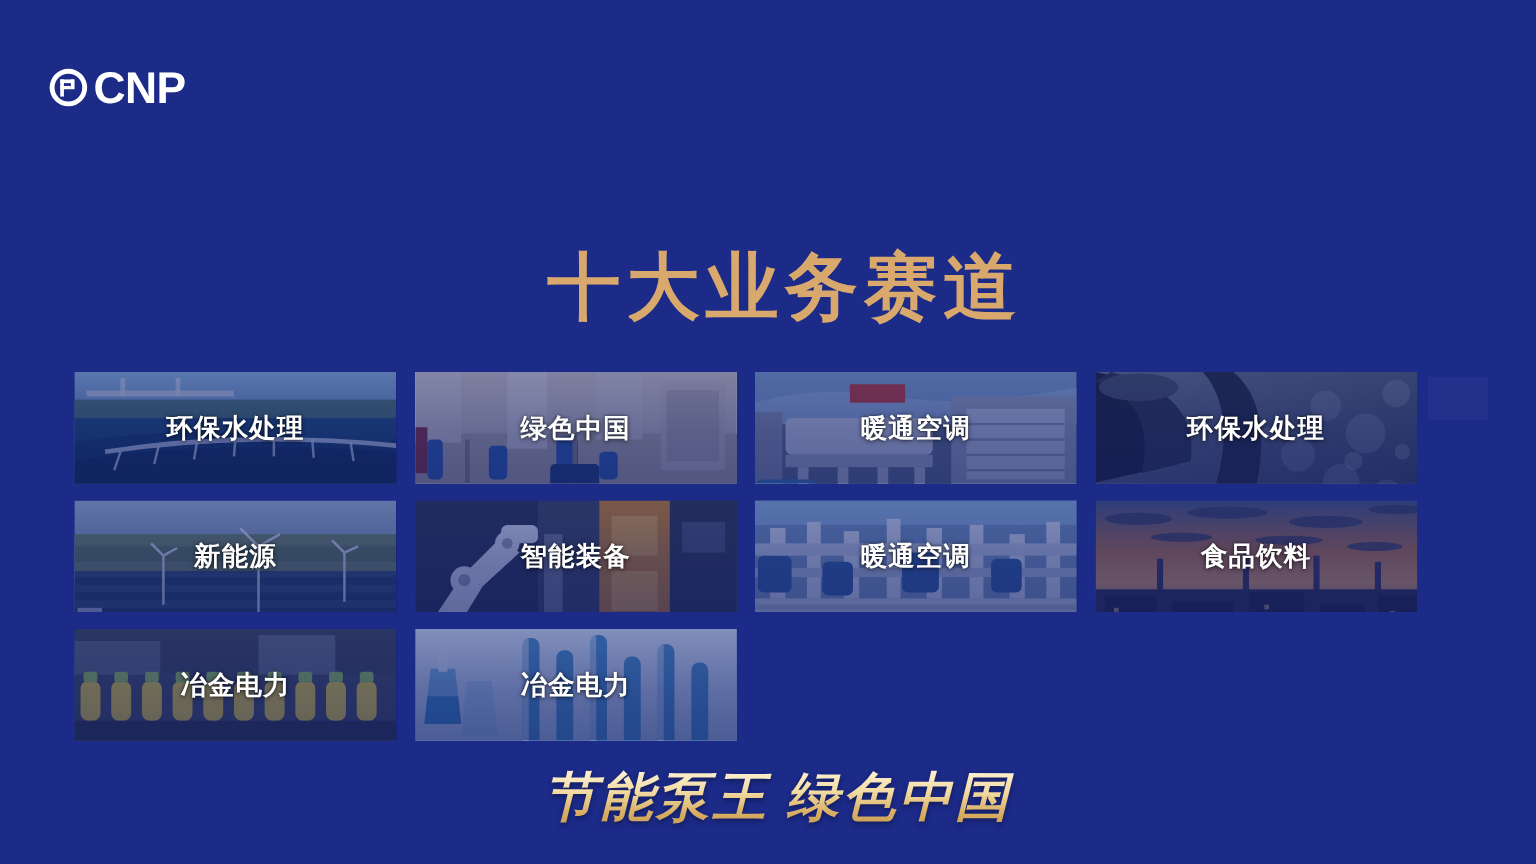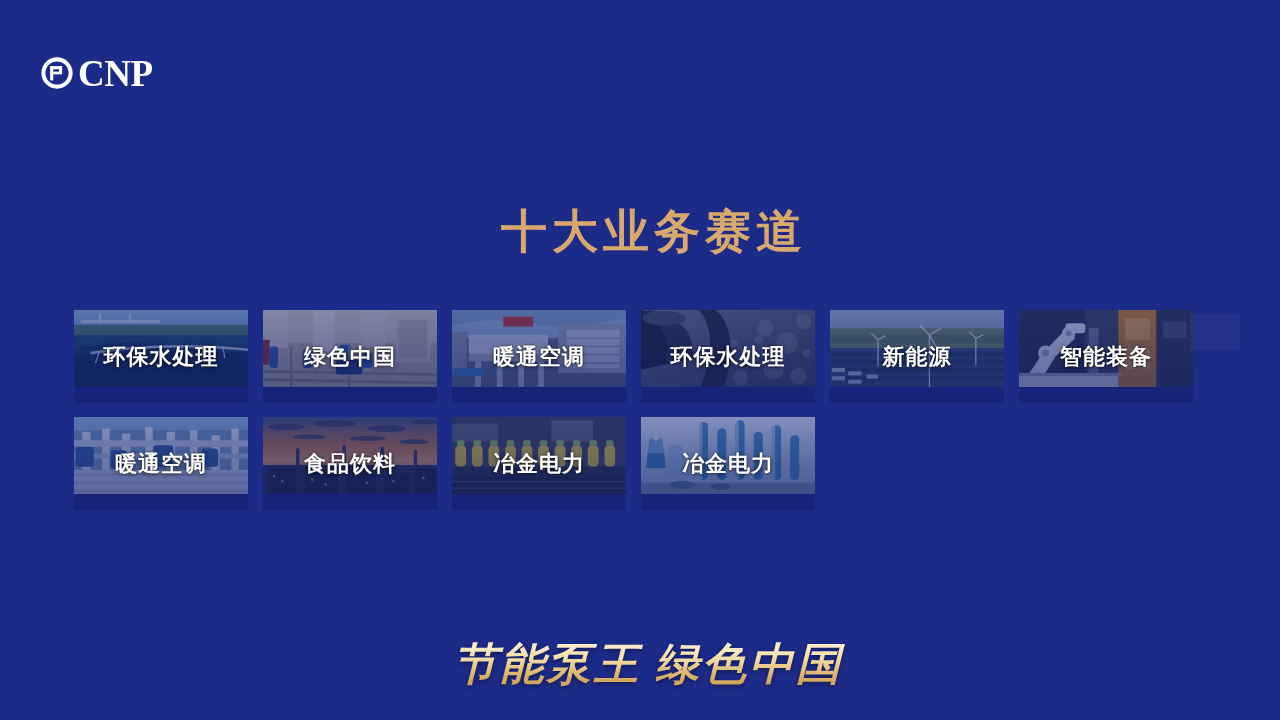--- a/index.html
+++ b/index.html
@@ -38,56 +38,56 @@
     height: 34px;
     margin-right: 4px;
     display: block;
   }
   #logo .cnp {
     color: #ffffff;
     font-size: 37px;
     font-weight: 700;
     letter-spacing: -0.5px;
     line-height: 1;
-    font-family: Liberation Serif, serif;
+    font-family: Liberation Sans, sans-serif;
   }
   #logo .cn {
     color: #ffffff;
     font-size: 35px;
     font-weight: 700;
     line-height: 1;
     margin-left: 12px;
     letter-spacing: 1px;
     font-family: "Liberation Sans", "DejaVu Sans", sans-serif;
   }
 
   
   #title {
     position: absolute;
     left: 0;
     right: 0;
     top: 206px;
     text-align: center;
     color: #d9a86c;
-    font-size: 46px;
+    font-size: 61px;
     font-weight: 700;
     letter-spacing: 5px;
     line-height: 1.1;
     font-family: "Liberation Sans", "DejaVu Sans", sans-serif;
     padding-left: 28px;
   }
 
   
   #grid {
     position: absolute;
-    left: 74px;
+    left: 62px;
     top: 310px;
     width: 1119px;
     display: grid;
-    grid-template-columns: repeat(6, 1fr);
+    grid-template-columns: repeat(4, 1fr);
     grid-auto-rows: 93px;
     column-gap: 15px;
     row-gap: 14px;
   }
 
   .card {
     position: relative;
     overflow: hidden;
     display: flex;
     align-items: center;

